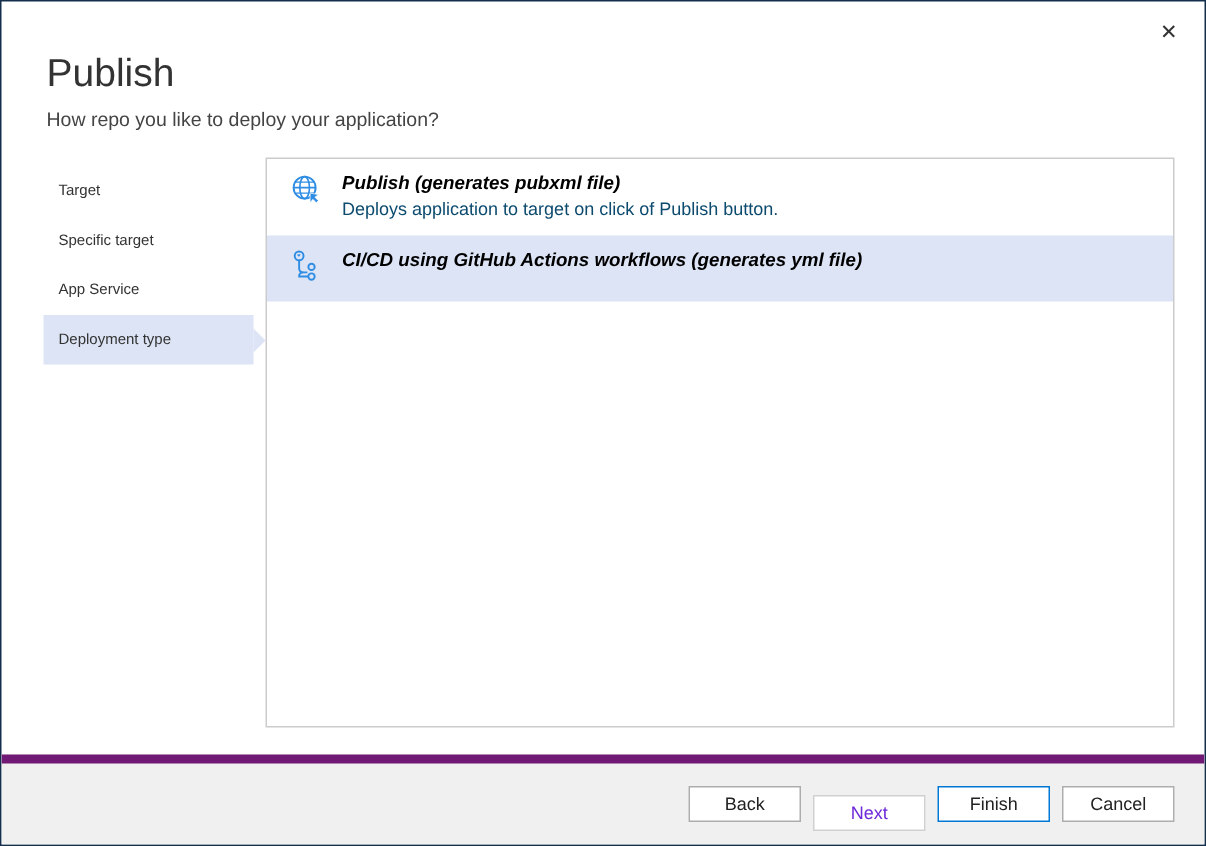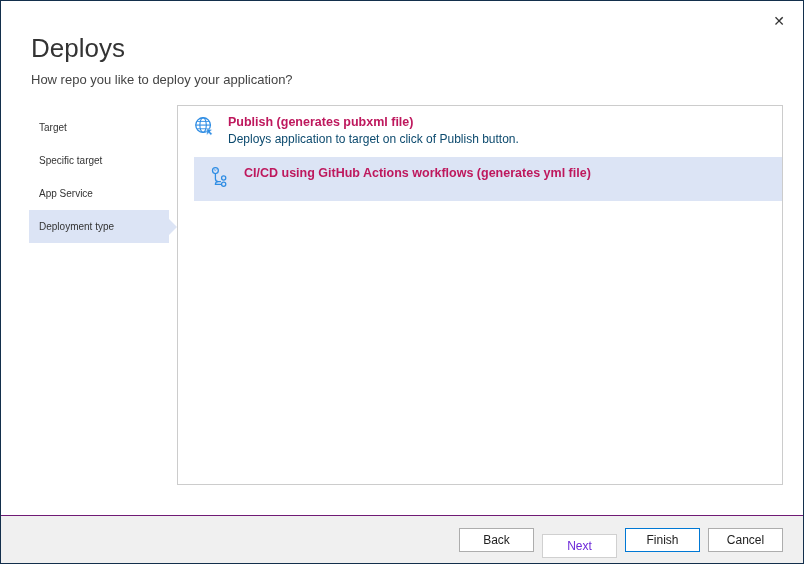--- a/index.html
+++ b/index.html
@@ -74,49 +74,49 @@
       background: #fff;
     }
     .option {
       display: flex;
       padding: 9px 14px 11px 14px;
       gap: 12px;
       cursor: pointer;
     }
     .option.selected {
       background: #dce4f5;
-      margin-left: 16px;
     }
     .option-icon {
       width: 24px;
       height: 24px;
       flex-shrink: 0;
       display: flex;
       align-items: flex-start;
       justify-content: center;
     }
     .option-text { flex: 1; }
     .option-title {
       font-size: 12.5px;
       font-weight: 600;
-      color: #be185d;
+      color: #000000;
       margin-bottom: 3px;
+      font-style: italic;
     }
     .option-desc {
       font-size: 12px;
       color: #0c4a6e;
     }
     .footer {
       position: absolute;
       bottom: 0;
       left: 0;
       right: 0;
-      height: 48px;
+      height: 60px;
       background: #f0f0f0;
-      border-top: 1px solid #701a75;
+      border-top: 6px solid #701a75;
       display: flex;
       justify-content: flex-end;
       align-items: center;
       padding-right: 20px;
       gap: 8px;
     }
     .footer button {
       width: 75px;
       height: 24px;
       font-size: 12px;
@@ -137,21 +137,21 @@
     }
   </style>
 </head>
 <body>
 
 <button class="close-btn">
   <span>✕</span>
 </button>
 
 <div class="header">
-  <div class="title">Deploys</div>
+  <div class="title">Publish</div>
   <div class="subtitle">How repo you like to deploy your application?</div>
 </div>
 
 <div class="content">
   <div class="sidebar">
     <div class="sidebar-item">
       <span>Target</span>
     </div>
     <div class="sidebar-item">
       <span>Specific target</span>

